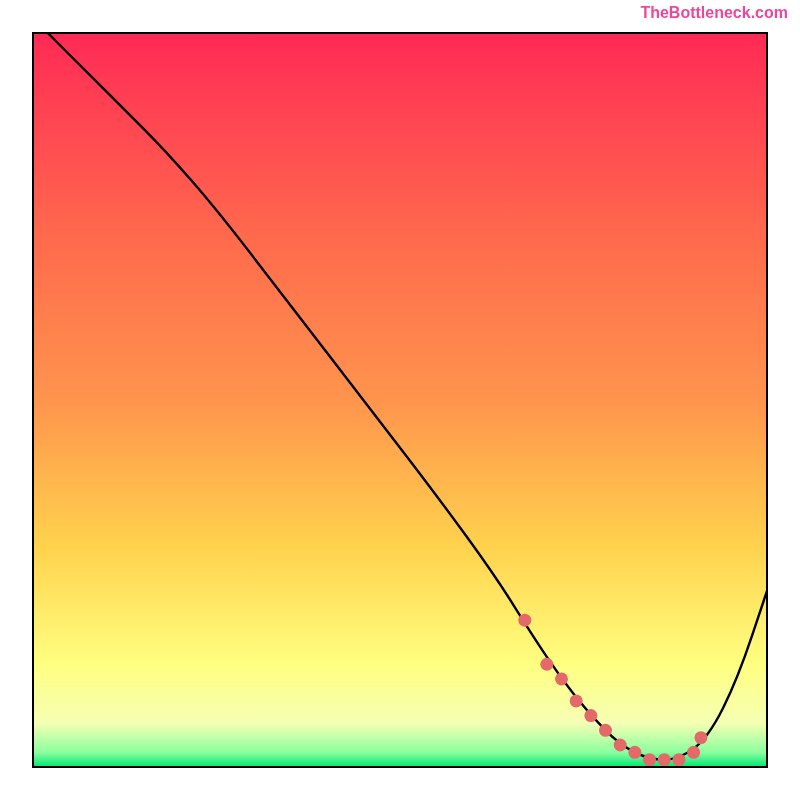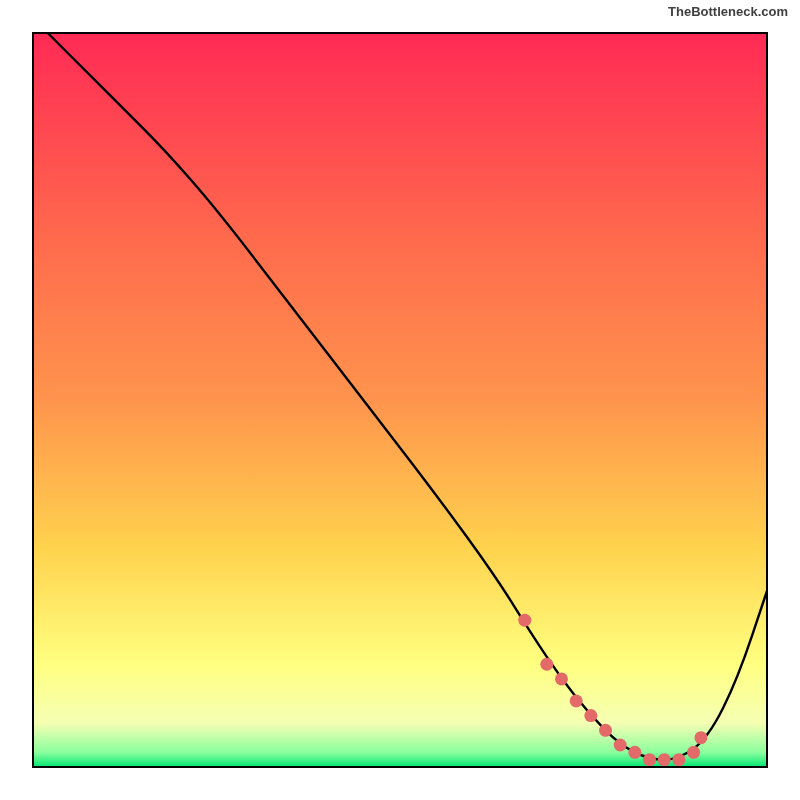--- a/index.html
+++ b/index.html
@@ -7,23 +7,23 @@
   .stage {
     position: relative;
     width: 800px;
     height: 800px;
   }
   .watermark {
     position: absolute;
     top: 4px;
     right: 12px;
     font-family: Arial, sans-serif;
-    font-size: 13px;
+    font-size: 16px;
     font-weight: bold;
-    color: #404040;
+    color: #ec4899;
     z-index: 10;
   }
   svg.plot {
     position: absolute;
     left: 0; top: 0;
     width: 800px; height: 800px;
   }
 </style>
 </head>
 <body>

